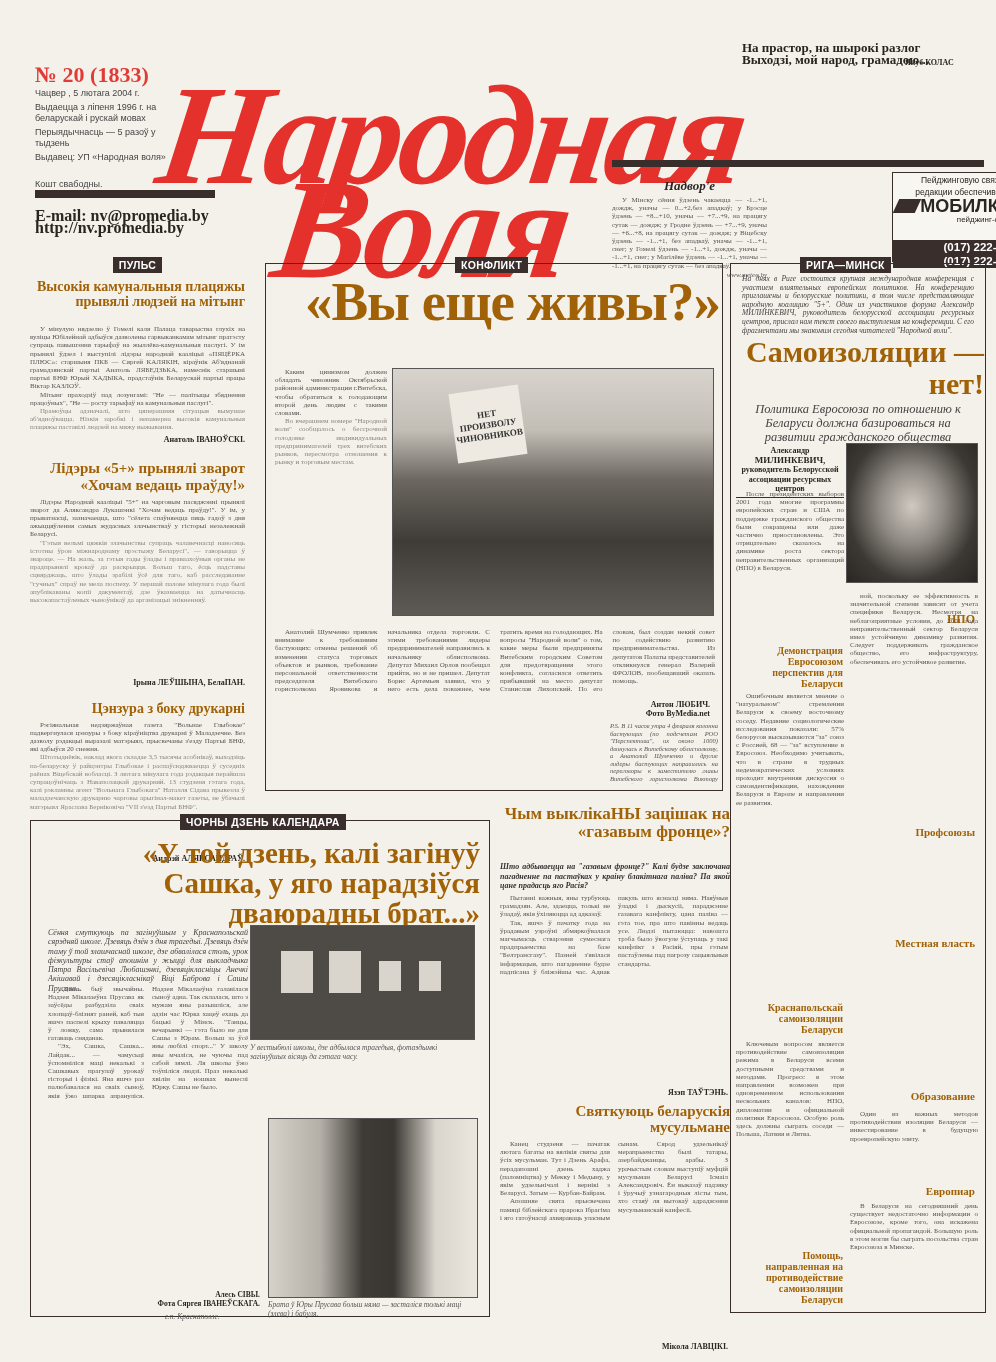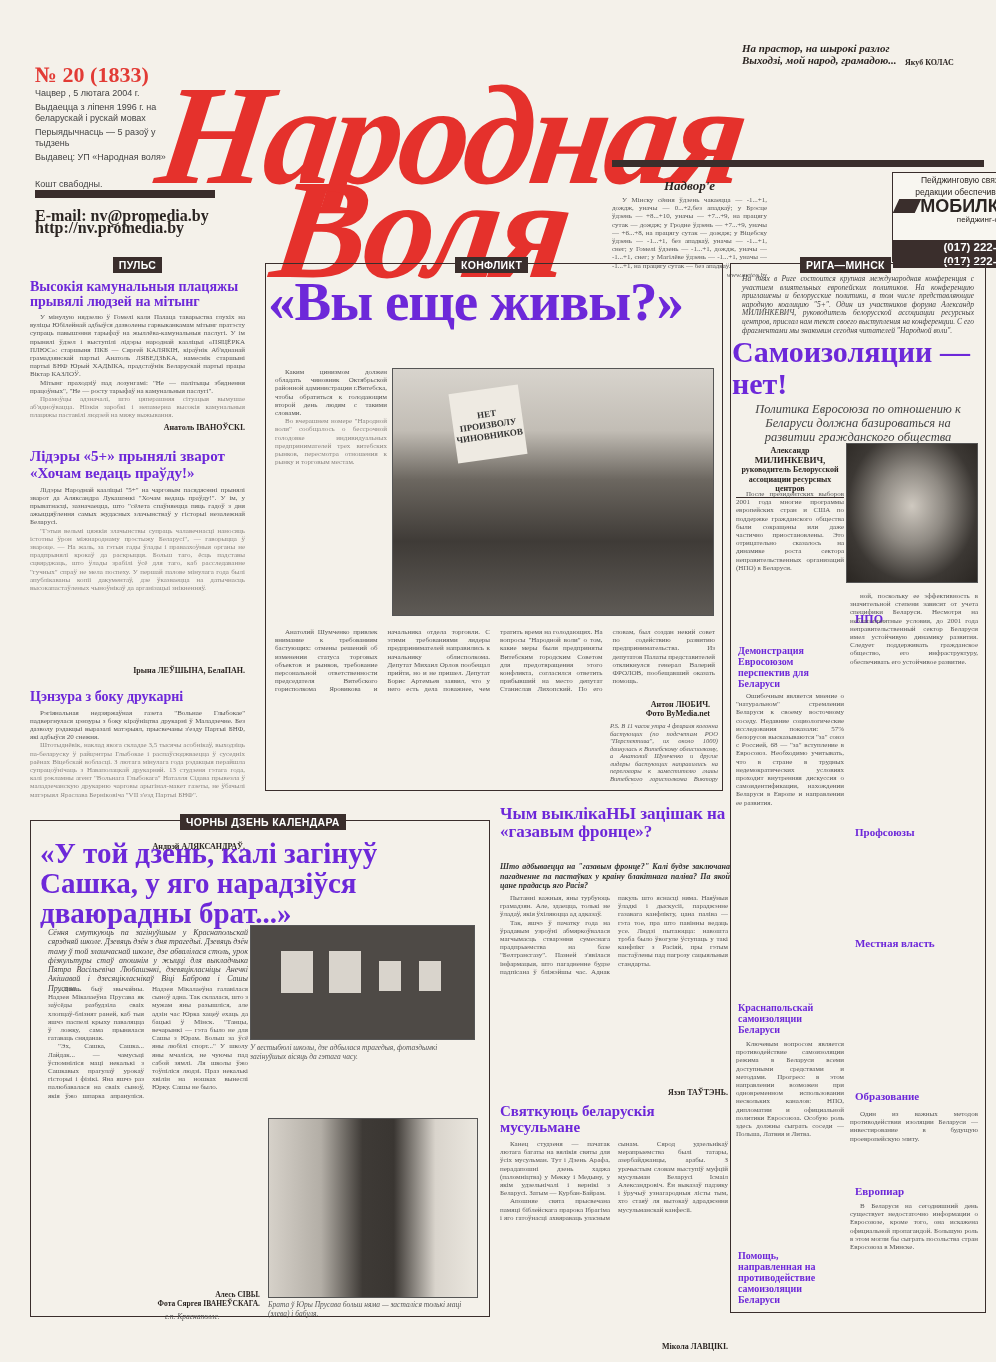--- a/index.html
+++ b/index.html
@@ -8,34 +8,34 @@
   .abs{position:absolute}
   .serif{font-family:"Liberation Serif",serif}
   .issue{left:35px;top:62px;font-size:22px;font-weight:bold;color:#e23b35}
   .meta{left:35px;top:88px;font-size:9px;line-height:11px;font-family:"Liberation Sans",sans-serif;color:#444;width:140px}
   .meta div{margin-bottom:3px}
   .darkbar{background:#3a2e2c}
   .emailblk{left:35px;top:210px;font-size:16px;font-weight:bold;line-height:12px}
   .mast{left:160px;top:40px;width:620px;height:230px}
   .mast .l1{position:absolute;left:0;top:24px;font-size:142px;font-weight:bold;font-style:italic;color:#e5312c;letter-spacing:-4px;line-height:1;transform:skewX(-8deg)}
   .mast .l2{position:absolute;left:115px;top:118px;font-size:142px;font-weight:bold;font-style:italic;color:#e5312c;letter-spacing:-4px;line-height:1;transform:skewX(-8deg)}
-  .quote{left:742px;top:42px;font-size:11px;font-weight:bold;font-style:italic;line-height:12px}
+  .quote{left:742px;top:42px;font-size:13px;font-weight:bold;line-height:12px}
   .quote-author{left:905px;top:58px;font-size:8px;font-weight:bold}
   .weather{left:612px;top:178px;width:155px}
   .weather h4{text-align:center;font-style:italic;font-size:13px;margin-bottom:2px}
   .fine{font-size:7px;line-height:8.2px;color:#555;text-align:justify}
   .fine p{text-indent:10px}
   .ad{left:892px;top:172px;width:140px;height:90px;border:1px solid #3a2e2c;background:#f8f6f0}
   .ad .t{font-family:"Liberation Sans",sans-serif;font-size:8.5px;text-align:center;line-height:10px;margin-top:2px}
   .ad .logo{font-family:"Liberation Sans",sans-serif;font-weight:bold;font-size:18px;text-align:center;line-height:18px;color:#2b2522}
   .ad .sub{font-family:"Liberation Sans",sans-serif;font-size:8px;text-align:right;padding-right:6px;line-height:9px}
   .ad .ph{background:#3a2e2c;color:#fff;font-family:"Liberation Sans",sans-serif;font-weight:bold;font-size:11.5px;text-align:right;padding-right:5px;line-height:14px;margin-top:16px}
   .rubric{background:#3a2e2c;color:#fff;font-family:"Liberation Sans",sans-serif;font-weight:bold;font-size:10.5px;padding:2px 6px;display:inline-block;letter-spacing:.3px}
   .box{border:1.5px solid #3a2e2c}
-  .h-bold{font-weight:bold;text-align:left;color:#6d28d9}
+  .h-bold{font-weight:bold;text-align:right;color:#a16207}
   .byline{font-size:8px;font-weight:bold;text-align:right}
   .photo{background:linear-gradient(135deg,#7a7672,#b8b3ad 40%,#5c5854 70%,#9a958f);border:1px solid #555}
   .caption{font-size:7.5px;font-style:italic;color:#555;line-height:9px}
   .col{font-size:7px;line-height:8.2px;color:#555;text-align:justify}
   .col p{text-indent:10px}
 </style>
 </head>
 <body>
 
 <div class="abs issue serif">№ 20 (1833)</div>
@@ -80,21 +80,21 @@
   <div class="sub">пейджинг-система</div>
   <div class="ph">
     <div>(017) 222-46-51</div>
     <div>(017) 222-46-52</div>
   </div>
 </div>
 
 <div class="abs" style="left:30px;top:255px;width:215px">
   <div style="text-align:center"><span class="rubric">ПУЛЬС</span></div>
   <div class="h-bold" style="font-size:14px;line-height:15px;margin-top:6px">Высокія камунальныя плацяжы прывялі людзей на мітынг</div>
-  <div class="col" style="margin-top:4px">
+  <div class="col" style="margin-top:16px">
     <p>У мінулую нядзелю ў Гомелі каля Палаца таварыства глухіх на вуліцы Юбілейнай адбыўся дазволены гарвыканкамам мітынг пратэсту супраць павышэння тарыфаў на жыллёва-камунальныя паслугі. У ім прынялі ўдзел і выступілі лідэры народнай кааліцыі «ПЯЦЁРКА ПЛЮС»: старшыня ПКБ — Сяргей КАЛЯКІН, кіраўнік Аб'яднанай грамадзянскай партыі Анатоль ЛЯБЕДЗЬКА, намеснік старшыні партыі БНФ Юрый ХАДЫКА, прадстаўнік Беларускай партыі працы Віктар КАЗЛОЎ.</p>
     <p>Мітынг праходзіў пад лозунгамі: "Не — палітыцы збяднення працоўных", "Не — росту тарыфаў на камунальныя паслугі".</p>
     <p style="color:#8a8580">Прамоўцы адзначалі, што цяперашняя сітуацыя вымушае аб'ядноўвацца. Нізкія заробкі і непамерна высокія камунальныя плацяжы паставілі людзей на мяжу выжывання.</p>
   </div>
   <div class="byline" style="margin-top:3px">Анатоль ІВАНОЎСКІ.</div>
 
   <div class="h-bold" style="font-size:15px;line-height:17px;margin-top:16px">Лідэры «5+» прынялі зварот «Хочам ведаць праўду!»</div>
   <div class="col" style="margin-top:4px;height:180px;overflow:hidden">
     <p>Лідэры Народнай кааліцыі "5+" на чарговым пасяджэнні прынялі зварот да Аляксандра Лукашэнкі "Хочам ведаць праўду!". У ім, у прыватнасці, зазначаецца, што "сёлета спаўняецца пяць гадоў з дня ажыццяўлення самых жудасных злачынстваў у гісторыі незалежнай Беларусі.</p>
     <p style="color:#8a8580">"Гэтыя вельмі цяжкія злачынствы супраць чалавечнасці наносяць істотны ўрон міжнароднаму прэстыжу Беларусі", — гаворыцца ў звароце. — На жаль, за гэтыя гады ўлады і праваахоўныя органы не прадпрынялі крокаў да раскрыцця. Больш таго, ёсць падставы сцвярджаць, што ўлады зрабілі ўсё для таго, каб расследаванне "гучных" спраў не мела поспеху. У першай палове мінулага года былі апублікаваны копіі дакументаў, дзе ўказваецца на датычнасць высокапастаўленых чыноўнікаў да арганізацыі знікненняў.</p>

